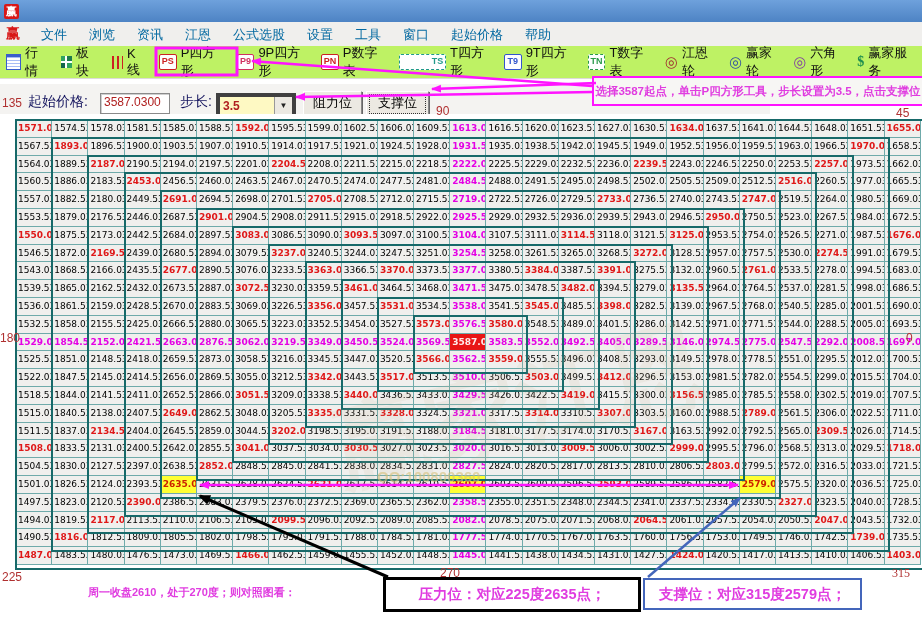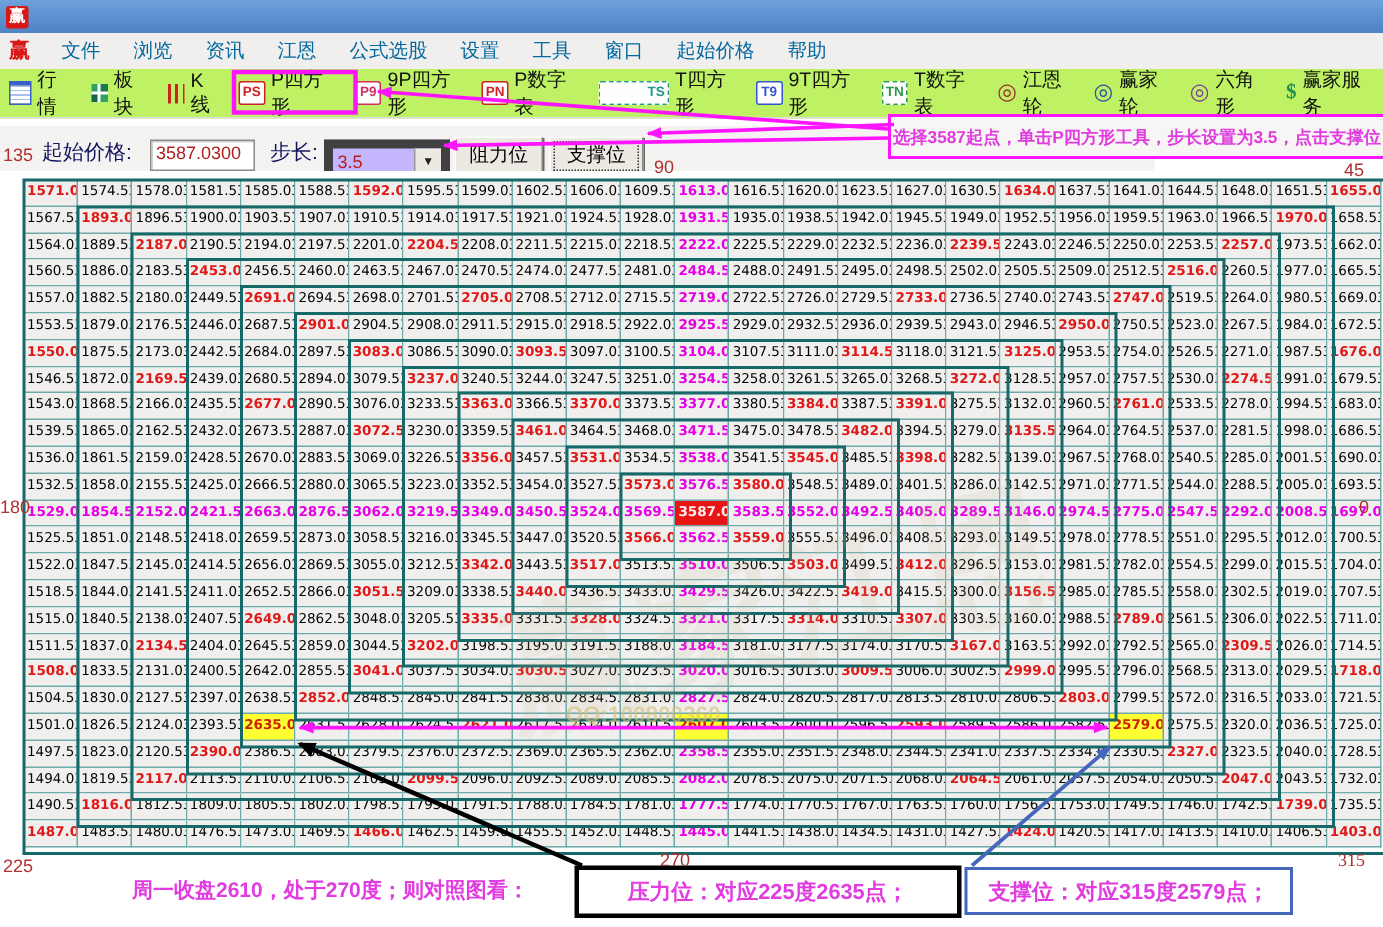--- a/index.html
+++ b/index.html
@@ -27,22 +27,22 @@
                conic-gradient(#1d7a4d 25%,#2fa35f 0 50%,#14664b 0 75%,#2fa35f 0);}
   .ic-candles{display:inline-block;width:12px;height:13px;
     background:linear-gradient(90deg,#c22 0 2px,transparent 2px 5px,#c22 5px 7px,transparent 7px 10px,#c22 10px 12px);}
   .ic-wheel{font-size:15px;line-height:14px;}
   .ic-dollar{font-size:14px;font-weight:bold;font-family:"Liberation Serif",serif;}
   .ctrlrow{position:absolute;left:0;top:84px;width:770px;height:36px;background:#f4f3f1;}
   .deg{position:absolute;color:#b03030;font-size:12px;z-index:6;}
   .lbl{position:absolute;font-size:14px;color:#14145e;}
   .tinput{position:absolute;background:#fff;border:1px solid #8a8a8a;
     box-shadow:inset 1px 1px 0 #cfcfcf;font-size:12px;color:#b02020;padding:1px 3px;height:17px;}
-  .combo{position:absolute;background:#c4b5fd;border:6px solid #404040;height:19px;
-    font-size:12px;color:#b02020;}
+  .combo{position:absolute;background:#fef9c3;border:4px solid #404040;height:19px;
+    font-size:12px;color:#b02020;font-weight:bold;}
   .combo .val{position:absolute;left:3px;top:2px;}
   .combo .drop{position:absolute;right:0;top:0;width:17px;height:100%;background:#ece9e2;
     border-left:1px solid #999;font-size:8px;color:#222;text-align:center;line-height:18px;}
   .btn{position:absolute;height:24px;background:#ece9e2;border:1px solid #888;
     border-top-color:#fff;border-left-color:#fff;box-shadow:1px 1px 0 #666;
     font-size:13px;color:#000;text-align:center;line-height:22px;}
   .btn.focused{outline:1px dotted #333;outline-offset:-4px;}
   .tipbox{position:absolute;left:592px;top:76px;width:328px;height:26px;border:2px solid #ff14ff;
     background:#f7f6f4;color:#e03ce0;font-size:11.5px;font-weight:bold;
     display:flex;align-items:center;justify-content:center;white-space:nowrap;z-index:5;}
@@ -54,21 +54,21 @@
     line-height:16.5px;font-family:"DejaVu Sans",sans-serif;}
   .cell.card{color:#e400e4;font-weight:bold;}
   .cell.diag{color:#df1818;font-weight:bold;}
   .cell.yellow{background:#ffff33;color:#cc2200;font-weight:bold;}
   .cell.center{background:#e81515;color:#ffecec;font-weight:bold;}
   .ringbox{position:absolute;border:2px solid #176969;pointer-events:none;}
   .wm-big{position:absolute;left:330px;top:230px;font-size:95px;font-weight:bold;
     color:rgba(190,180,150,0.13);transform:rotate(-14deg);pointer-events:none;z-index:4;white-space:nowrap;}
   .wm-qq{position:absolute;left:377px;top:468px;font-size:15px;font-weight:bold;
     color:rgba(214,192,120,0.6);pointer-events:none;z-index:4;}
-  .bnote{position:absolute;left:88px;top:585px;font-size:14px;font-weight:bold;color:#e03ce0;z-index:6;}
+  .bnote{position:absolute;left:88px;top:585px;font-size:11px;font-weight:bold;color:#e03ce0;z-index:6;}
   .pbox{position:absolute;left:383px;top:577px;width:252px;height:29px;border:3px solid #000;
     color:#e03ce0;font-size:14.5px;font-weight:bold;display:flex;align-items:center;
     justify-content:center;white-space:nowrap;background:#fff;z-index:6;}
   .sbox{position:absolute;left:643px;top:578px;width:215px;height:28px;border:2px solid #4466bb;
     color:#e03ce0;font-size:14.5px;font-weight:bold;display:flex;align-items:center;
     justify-content:center;white-space:nowrap;background:#fff;z-index:6;}
   #overlay{position:absolute;left:0;top:0;width:922px;height:618px;pointer-events:none;z-index:7;}
 </style>
 </head>
 <body>

